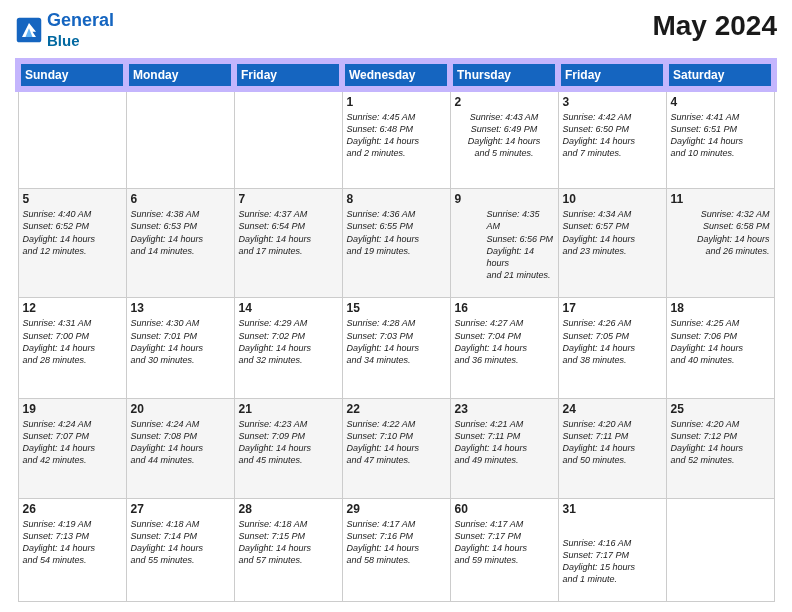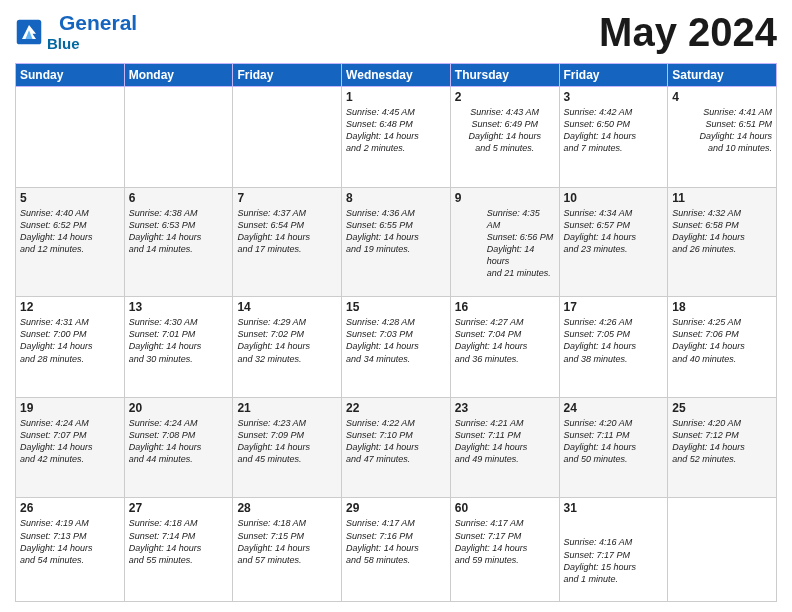--- a/index.html
+++ b/index.html
@@ -29,42 +29,42 @@
       gap: 4px;
     }
     .logo-icon {
       width: 28px;
       height: 28px;
     }
     .title-block {
       text-align: right;
     }
     .month-title {
-      font-size: 40px;
+      font-size: 28px;
       font-weight: bold;
       color: #1a1a1a;
     }
     .location {
       font-size: 16px;
       color: #333;
     }
     .calendar {
       flex: 1;
       border-collapse: collapse;
       width: 100%;
       table-layout: fixed;
     }
     .calendar th {
       background: #1565c0;
       color: #fff;
       font-size: 12px;
       font-weight: bold;
       padding: 4px 4px;
       text-align: left;
-      border: 1px solid #c4b5fd;
+      border: 6px solid #c4b5fd;
     }
     .calendar td {
       border: 1px solid #ccc;
       vertical-align: top;
       padding: 3px 4px;
       font-size: 9.5px;
       color: #222;
       width: calc(100% / 7);
       height: 88px;
     }
@@ -91,21 +91,21 @@
 
 <div class="page">
   <div class="header">
     <div class="logo">
       <svg class="logo-icon" viewBox="0 0 32 32" xmlns="http://www.w3.org/2000/svg">
         <rect x="2" y="2" width="28" height="28" rx="3" fill="#1565c0"></rect>
         <polygon points="8,24 16,8 24,18 20,18 24,24" fill="white"></polygon>
         <polygon points="16,14 20,24 12,24" fill="#64b5f6"></polygon>
       </svg>
       <div>
-        <div style="font-size:21px;font-weight:bold;color:#1565c0;line-height:1.2;margin-left:12px;">General</div>
+        <div style="font-size:18px;font-weight:bold;color:#1565c0;line-height:1.2;">General</div>
         <div style="font-size:15px;font-weight:bold;color:#0369a1;line-height:1.2;">Blue</div>
       </div>
     </div>
     <div class="title-block">
       <div class="month-title">May 2024</div>
     </div>
   </div>
 
   <table class="calendar">
     <thead>
@@ -140,21 +140,21 @@
           </td>
           <td>
             <div class="day-number">3</div>
             <div class="day-info" style="white-space: pre-line;">Sunrise: 4:42 AM
 Sunset: 6:50 PM
 Daylight: 14 hours
 and 7 minutes.</div>
           </td>
           <td>
             <div class="day-number">4</div>
-            <div class="day-info" style="white-space: pre-line; text-align: right;">Sunrise: 4:41 AM
+            <div class="day-info" style="white-space: pre-line;">Sunrise: 4:41 AM
 Sunset: 6:51 PM
 Daylight: 14 hours
 and 10 minutes.</div>
           </td>
         </tr>
         <tr class="row-shaded">
           <td>
             <div class="day-number">5</div>
             <div class="day-info" style="white-space: pre-line;">Sunrise: 4:40 AM
 Sunset: 6:52 PM
@@ -191,21 +191,21 @@
           </td>
           <td>
             <div class="day-number">10</div>
             <div class="day-info" style="white-space: pre-line;">Sunrise: 4:34 AM
 Sunset: 6:57 PM
 Daylight: 14 hours
 and 23 minutes.</div>
           </td>
           <td>
             <div class="day-number">11</div>
-            <div class="day-info" style="white-space: pre-line;">Sunrise: 4:32 AM
+            <div class="day-info" style="white-space: pre-line; text-align: right;">Sunrise: 4:32 AM
 Sunset: 6:58 PM
 Daylight: 14 hours
 and 26 minutes.</div>
           </td>
         </tr>
         <tr class="row-white">
           <td>
             <div class="day-number">12</div>
             <div class="day-info" style="white-space: pre-line;">Sunrise: 4:31 AM
 Sunset: 7:00 PM

